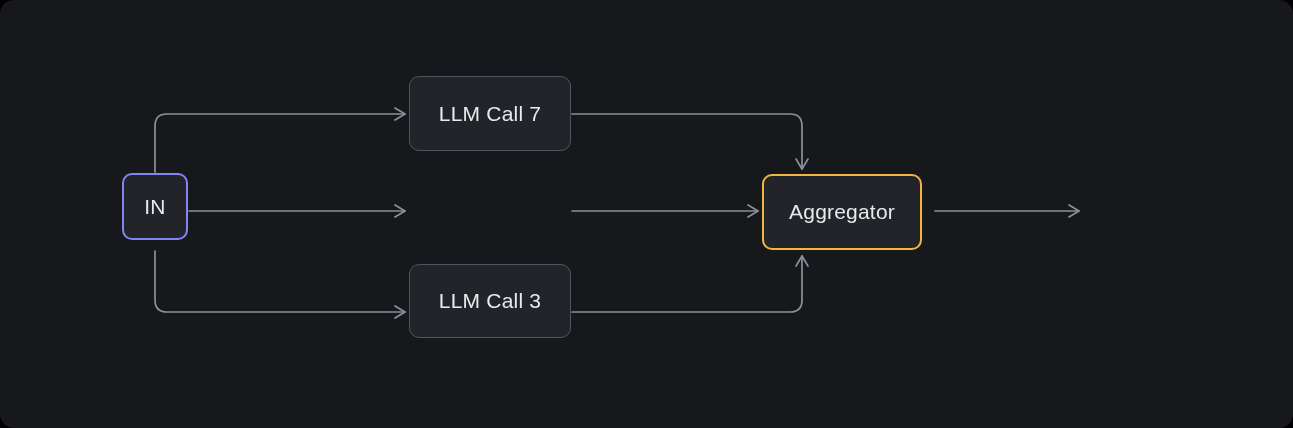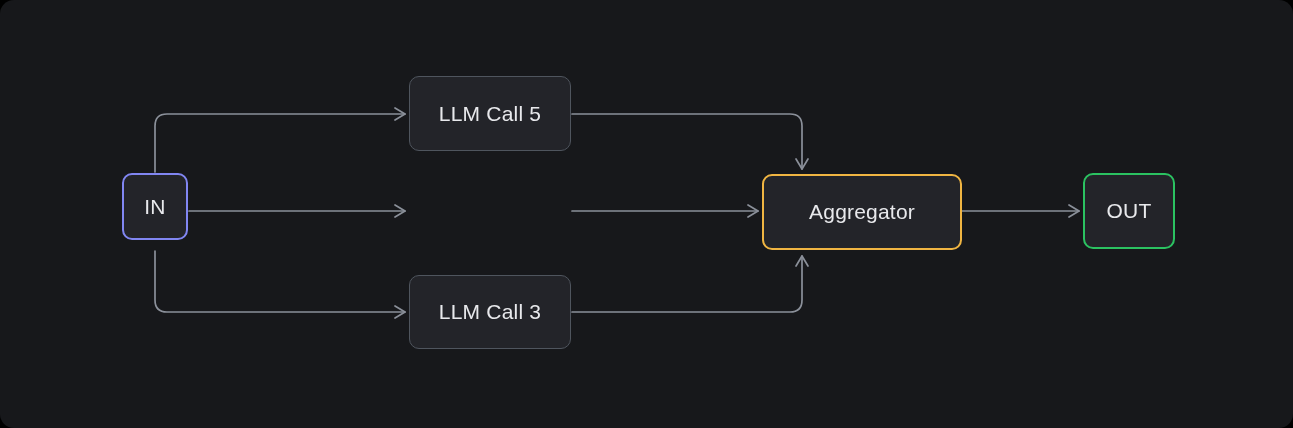--- a/index.html
+++ b/index.html
@@ -50,23 +50,23 @@
     font-size: 21px;
     letter-spacing: 0.2px;
     cursor: default;
   }
   .node--in {
     left: 122px; top: 173px; width: 66px; height: 67px;
     border: 2px solid var(--in-accent);
   }
   .node--llm1 { left: 409px; top: 76px;  width: 162px; height: 75px; }
   .node--llm2 { left: 409px; top: 174px; width: 162px; height: 75px; }
-  .node--llm3 { left: 409px; top: 275px; width: 162px; height: 74px; }
+  .node--llm3 { left: 409px; top: 264px; width: 162px; height: 74px; }
   .node--aggregator {
-    left: 762px; top: 174px; width: 200px; height: 76px;
+    left: 762px; top: 174px; width: 160px; height: 76px;
     border: 2px solid var(--aggregator-accent);
   }
   .node--out {
     left: 1083px; top: 173px; width: 92px; height: 76px;
     border: 2px solid var(--out-accent);
   }
 </style>
 </head>
 <body>
 
@@ -94,29 +94,26 @@
 
     <path d="M 935 211 L 1079 211"></path>
     <path d="M 1069 205 L 1079 211 L 1069 217"></path>
   </svg>
 
   <div class="node node--in">
     <span>IN</span>
   </div>
 
   <div class="node node--llm1">
-    <span>LLM Call 5</span>
+    <span>LLM Call 7</span>
   </div>
 
 
   <div class="node node--llm3">
     <span>LLM Call 3</span>
   </div>
 
   <div class="node node--aggregator">
     <span>Aggregator</span>
   </div>
 
-  <div class="node node--out">
-    <span>OUT</span>
-  </div>
 
 </div>
 
 </body></html>

